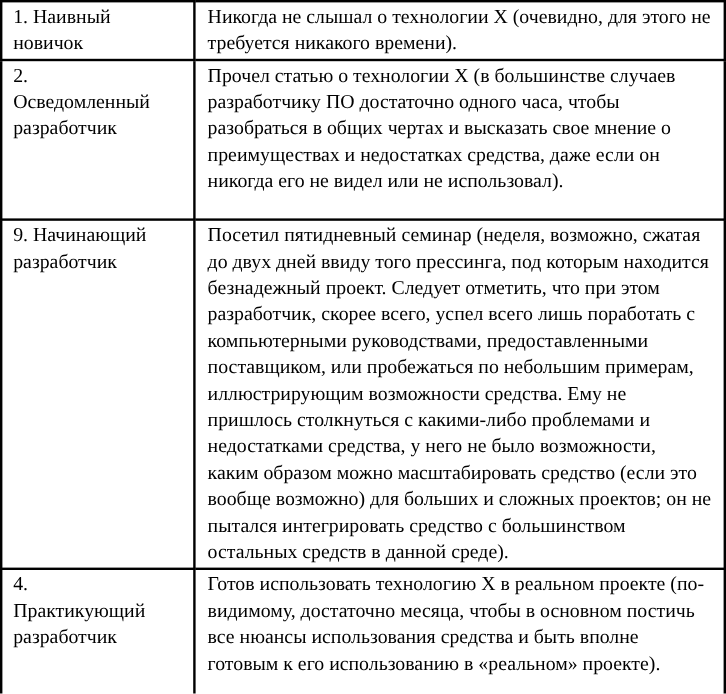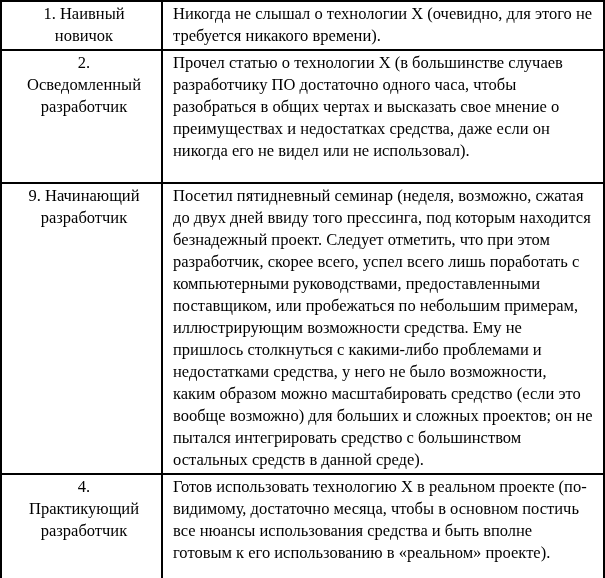--- a/index.html
+++ b/index.html
@@ -26,21 +26,20 @@
     border: 2px solid #000000;
     vertical-align: top;
     font-size: 16.5px;
     line-height: 22px;
     color: #000000;
   }
   td.col-level {
     width: 146px;              
     padding: 1px 4px 2px 9px;
     white-space: pre-line;     
-    text-align: center;
   }
   td.col-desc {
     padding: 1px 10px 2px 10px;
   }
   tr.row-1 { height: 45px; }
   tr.row-2 { height: 133px; }
   tr.row-3 { height: 289px; }
   tr.row-4 { height: 106px; }
 </style>
 </head>

